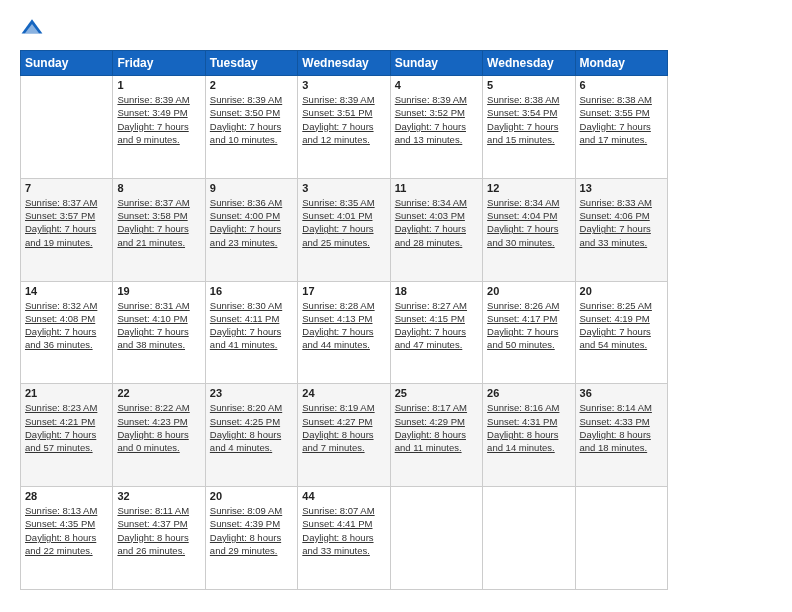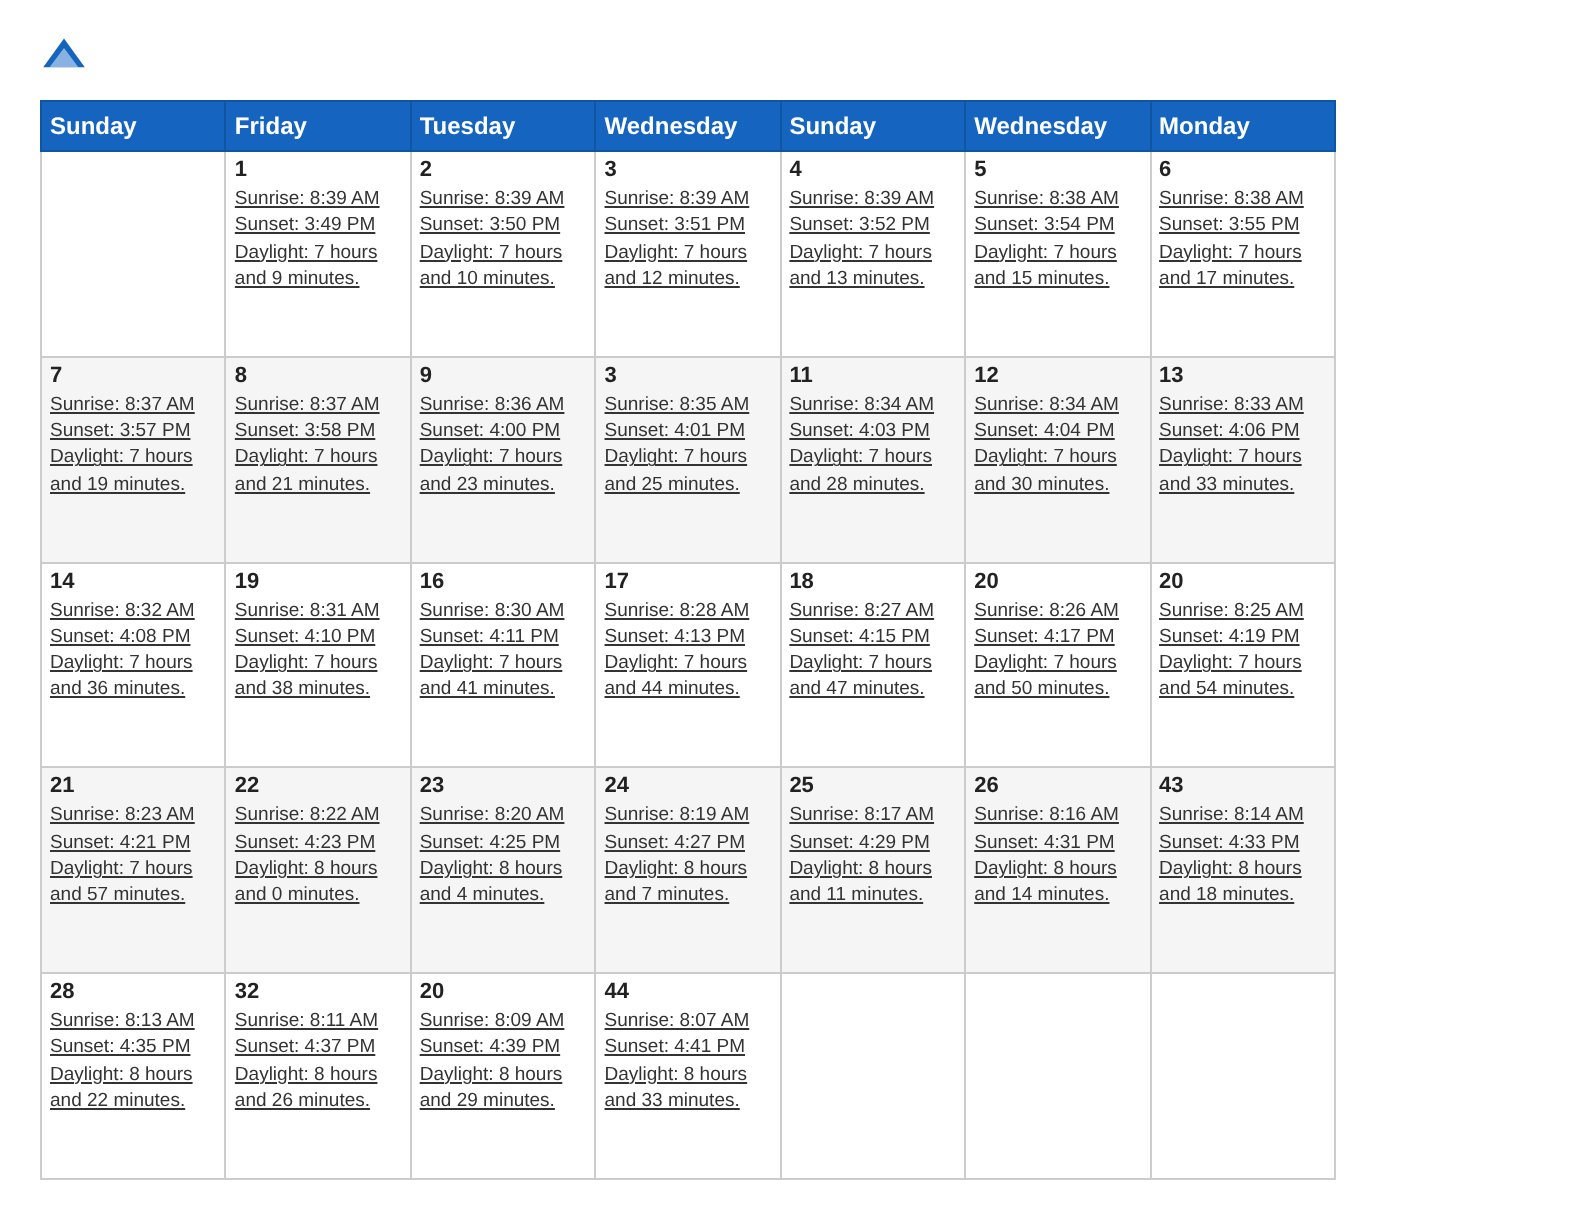--- a/index.html
+++ b/index.html
@@ -243,21 +243,21 @@
           </td>
           <td>
             <div class="day-num">25</div>
             <div class="day-detail">Sunrise: 8:17 AM<br>Sunset: 4:29 PM<br>Daylight: 8 hours and 11 minutes.</div>
           </td>
           <td>
             <div class="day-num">26</div>
             <div class="day-detail">Sunrise: 8:16 AM<br>Sunset: 4:31 PM<br>Daylight: 8 hours and 14 minutes.</div>
           </td>
           <td>
-            <div class="day-num">43</div>
+            <div class="day-num">36</div>
             <div class="day-detail">Sunrise: 8:14 AM<br>Sunset: 4:33 PM<br>Daylight: 8 hours and 18 minutes.</div>
           </td>
         </tr>
         <tr>
           <td>
             <div class="day-num">28</div>
             <div class="day-detail">Sunrise: 8:13 AM<br>Sunset: 4:35 PM<br>Daylight: 8 hours and 22 minutes.</div>
           </td>
           <td>
             <div class="day-num">32</div>

